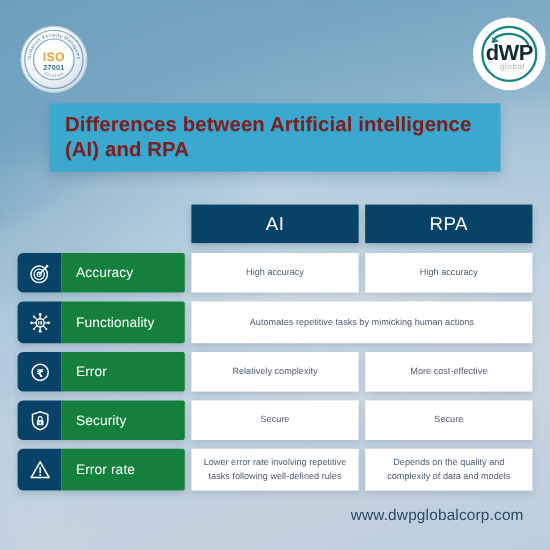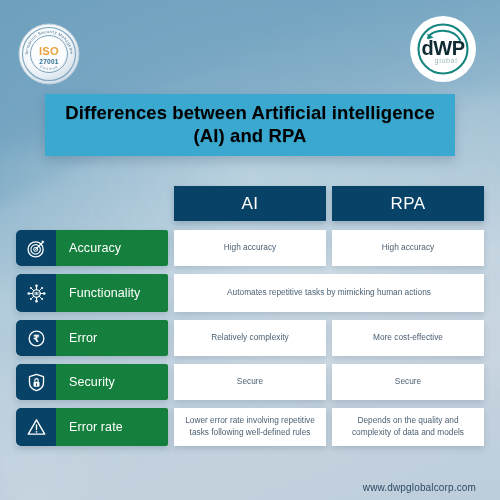--- a/index.html
+++ b/index.html
@@ -38,32 +38,32 @@
     transform: rotate(-26deg);
     filter: blur(6px);
   }
   #bg .vig {
     position:absolute; inset:0;
     background: radial-gradient(120% 90% at 50% 35%, rgba(255,255,255,.10) 0%, rgba(0,0,0,0) 60%);
   }
 
   
   .iso-badge { position:absolute; left:17px; top:22px; width:64px; height:64px; }
-  .dwp-logo  { position:absolute; left:408px; top:14px; width:70px; height:70px; }
+  .dwp-logo  { position:absolute; left:428px; top:14px; width:70px; height:70px; }
 
   
   .title-banner {
     position:absolute; left:45px; top:94px; width:410px; height:62px;
     background:#3ba8cf;
     box-shadow: 0 5px 10px rgba(40,70,95,.22);
     display:flex; align-items:center; justify-content:center;
   }
   .title-text {
-    color:#000000; font-size:18.5px; font-weight:bold; line-height:1.24;
-    text-align:center; letter-spacing:.1px;
+    color:#7f1d1d; font-size:18.5px; font-weight:bold; line-height:1.24;
+    text-align:left; letter-spacing:.1px;
     text-shadow: 0 1px 1px rgba(0,60,90,.18);
     padding:0 14px;
   }
 
   
   .table { position:absolute; left:16px; top:186px; width:468px; }
 
   .row { display:flex; align-items:stretch; gap:6px; margin-bottom:8px; }
 
   
@@ -104,22 +104,22 @@
   .val-text { color:#4a5f72; font-size:8.3px; line-height:1.42; }
 
   .r1 .label-cell, .r1 .val-cell { height:36px; }
   .r2 .label-cell, .r2 .val-cell { height:38px; }
   .r3 .label-cell, .r3 .val-cell { height:36px; }
   .r4 .label-cell, .r4 .val-cell { height:36px; }
   .r5 .label-cell, .r5 .val-cell { height:38px; }
 
   
   .footer {
-    position:absolute; right:24px; bottom:7px;
-    color:#2c4a63; font-size:10px; letter-spacing:.15px;
+    position:absolute; right:24px; bottom:24px;
+    color:#2c4a63; font-size:14px; letter-spacing:.15px;
   }
 </style>
 </head>
 <body>
 
 <div id="bg">
   <div class="sky"></div>
   <div class="sheen1"></div>
   <div class="sheen2"></div>
   <div class="diag"></div>

